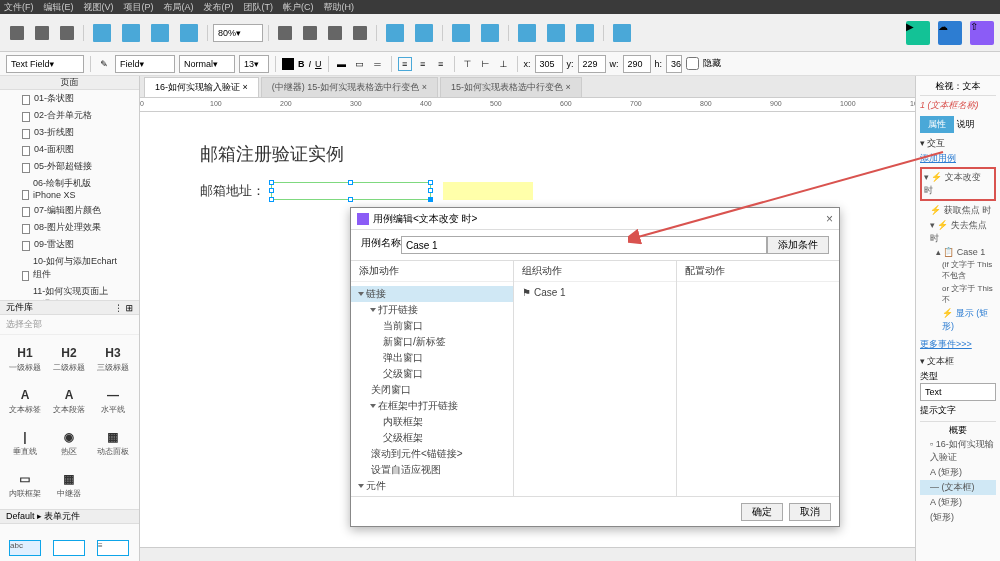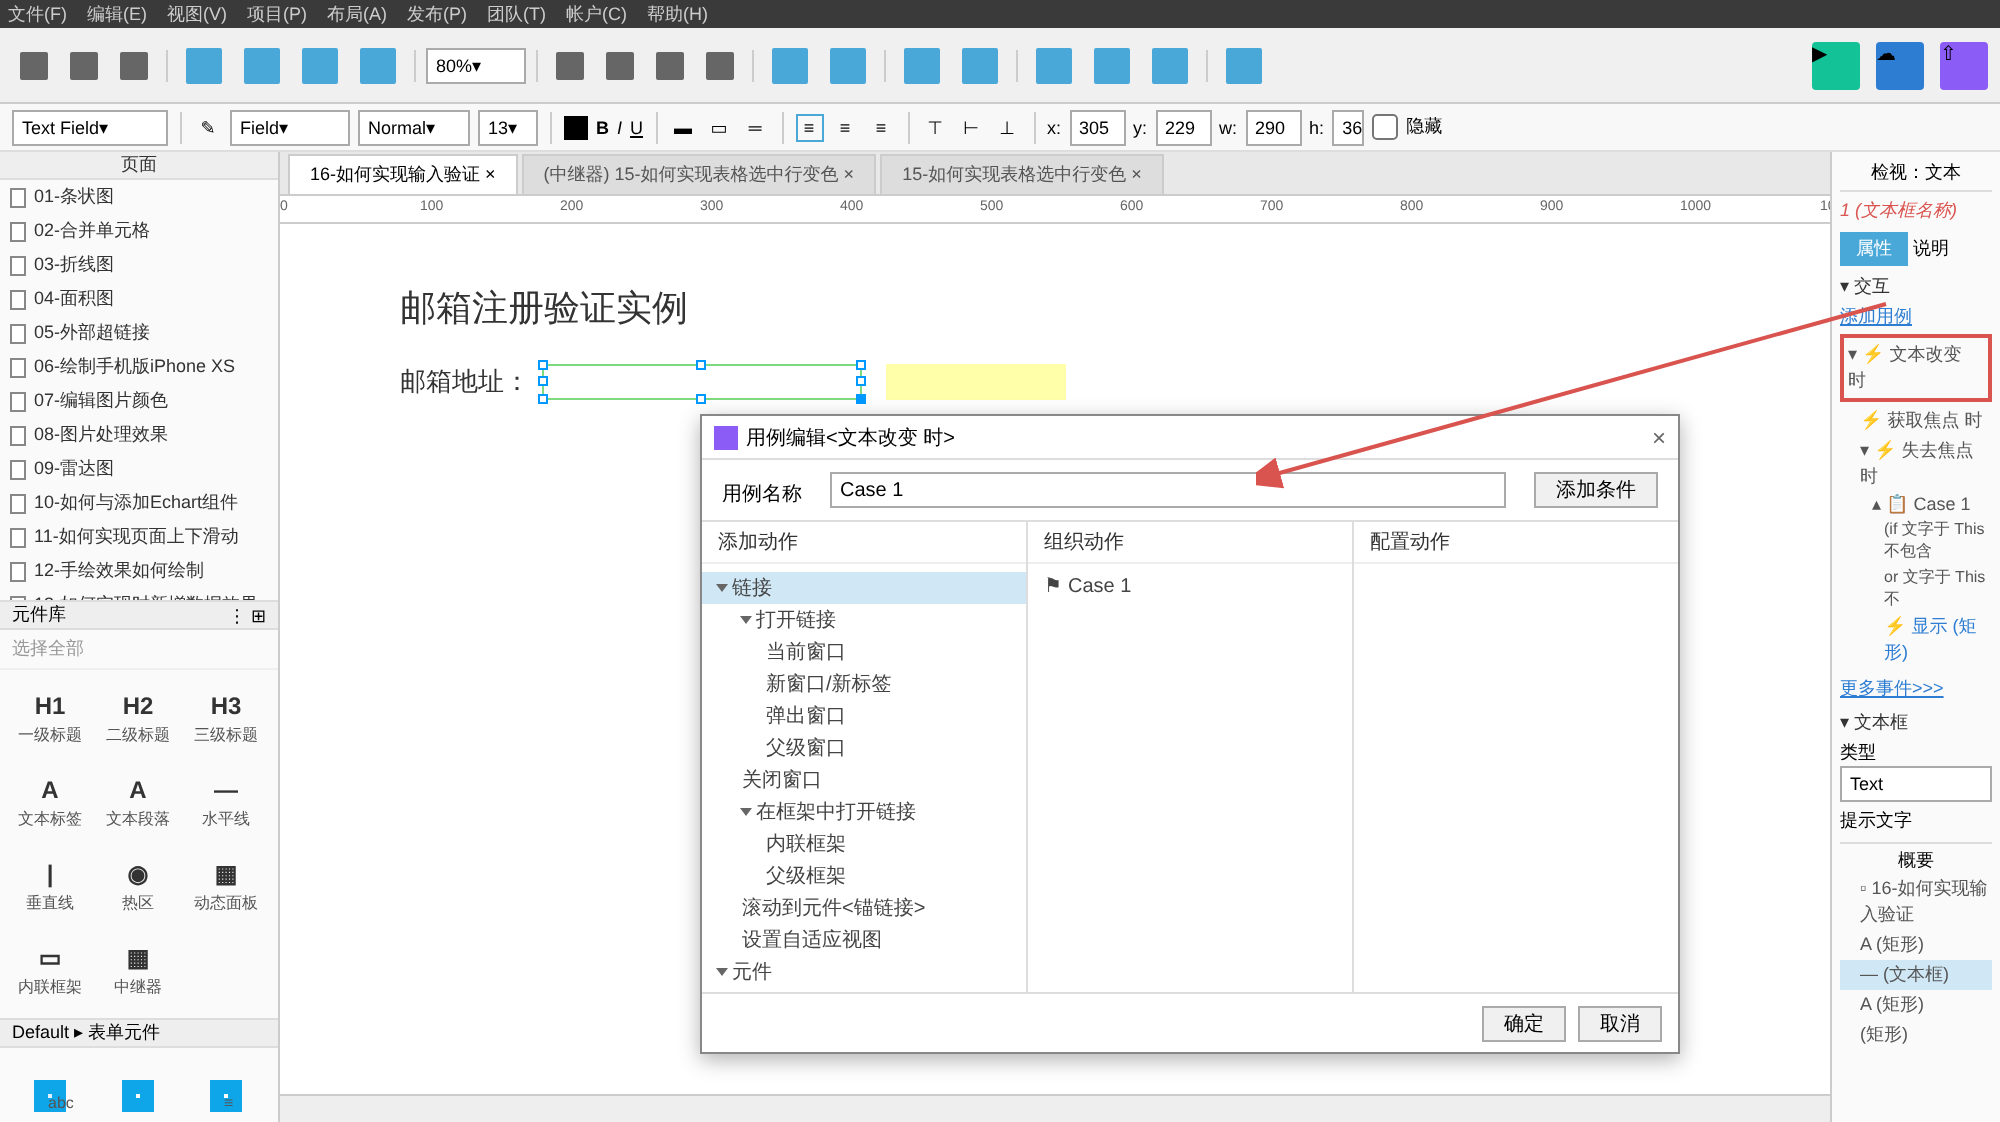--- a/index.html
+++ b/index.html
@@ -16,27 +16,27 @@
 .tool-btn-r.blue { background: #2d7dd2; }
 .tool-btn-r.purple { background: #8b5cf6; }
 .toolbar-sub { height: 24px; background: #f8f8f8; border-bottom: 1px solid #ddd; display: flex; align-items: center; padding: 0 6px; gap: 4px; font-size: 9px; }
 .dropdown { height: 18px; border: 1px solid #aaa; background: #fff; padding: 0 4px; display: flex; align-items: center; font-size: 9px; }
 .sep { width: 1px; height: 16px; background: #ccc; margin: 0 2px; }
 .icon-sm { width: 14px; height: 14px; display: flex; align-items: center; justify-content: center; }
 .main-area { display: flex; height: 485px; }
 .left-panel { width: 140px; background: #fafafa; border-right: 1px solid #ccc; display: flex; flex-direction: column; }
 .panel-header { height: 20px; border-bottom: 1px solid #ddd; display: flex; align-items: center; justify-content: center; font-size: 9px; color: #333; background: #eee; }
 .page-list { flex: 0 0 auto; max-height: 210px; overflow: hidden; }
-.page-item { padding: 2px 5px; font-size: 9px; color: #333; display: flex; align-items: center; gap: 4px; cursor: pointer; }
+.page-item { padding: 2px 22px; font-size: 9px; color: #333; display: flex; align-items: flex-end; gap: 4px; cursor: pointer; }
 .page-icon { width: 8px; height: 10px; border: 1px solid #888; background: #fff; }
 .lib-header { height: 20px; border-top: 1px solid #ddd; border-bottom: 1px solid #ddd; display: flex; align-items: center; padding: 0 6px; font-size: 9px; background: #eee; justify-content: space-between; }
 .lib-search { padding: 3px 6px; border-bottom: 1px solid #eee; font-size: 9px; color: #999; }
 .widget-grid { display: flex; flex-wrap: wrap; padding: 4px; gap: 2px; }
 .widget-cell { width: 42px; height: 40px; display: flex; flex-direction: column; align-items: center; justify-content: center; gap: 2px; font-size: 8px; color: #555; }
-.widget-box { width: 16px; height: 16px; border: 7px solid #0ea5e9; background: #fff; }
+.widget-box { width: 32px; height: 16px; border: 1px solid #0ea5e9; background: #fff; }
 .widget-h { font-size: 12px; font-weight: bold; color: #333; }
 .canvas-area { flex: 1; background: #f0f0f0; position: relative; overflow: hidden; }
 .tabs { height: 22px; background: #e8e8e8; display: flex; align-items: flex-end; border-bottom: 1px solid #ccc; padding-left: 4px; }
 .tab { padding: 3px 10px; font-size: 9px; background: #ddd; border: 1px solid #ccc; border-bottom: none; margin-right: 2px; color: #555; cursor: pointer; }
 .tab.active { background: #fff; color: #000; padding-left: 10px; }
 .ruler-h { height: 14px; background: #fff; border-bottom: 1px solid #ccc; position: relative; font-size: 7px; color: #666; }
 .ruler-tick { position: absolute; top: 2px; }
 .canvas { background: #fff; margin: 0; position: relative; height: 440px; padding: 30px 60px; }
 .design-title { font-size: 18px; color: #333; margin-bottom: 16px; }
 .field-row { display: flex; align-items: center; gap: 6px; }
@@ -54,21 +54,21 @@
 .rp-section { margin-bottom: 4px; }
 .rp-sh { color: #333; margin-bottom: 2px; cursor: pointer; }
 .rp-link { color: #2d7dd2; text-decoration: underline; cursor: pointer; }
 .rp-highlight { border: 2px solid #d9534f; padding: 2px; margin: 2px 0; color: #555; }
 .rp-item { padding: 1px 0 1px 10px; color: #555; }
 .rp-item.sel { background: #d0e8f5; }
 .dialog { position: absolute; left: 350px; top: 207px; width: 490px; height: 320px; background: #fff; border: 1px solid #888; box-shadow: 0 3px 10px rgba(0,0,0,0.3); display: flex; flex-direction: column; }
 .dlg-title { height: 22px; background: #fff; border-bottom: 1px solid #ddd; display: flex; align-items: center; padding: 0 6px; font-size: 10px; gap: 4px; }
 .dlg-title-icon { width: 12px; height: 12px; background: #8b5cf6; }
 .dlg-close { margin-left: auto; cursor: pointer; font-size: 12px; color: #666; }
-.dlg-row { padding: 6px 10px; display: flex; align-items: flex-end; gap: 14px; font-size: 10px; }
+.dlg-row { padding: 6px 10px; display: flex; align-items: flex-start; gap: 0; font-size: 10px; }
 .dlg-input { flex: 1; height: 18px; border: 1px solid #aaa; padding: 0 4px; font-size: 10px; }
 .dlg-btn { height: 18px; padding: 0 10px; border: 1px solid #aaa; background: #f0f0f0; font-size: 10px; cursor: pointer; }
 .dlg-cols { flex: 1; display: flex; border-top: 1px solid #ddd; overflow: hidden; }
 .dlg-col { flex: 1; border-right: 1px solid #ddd; display: flex; flex-direction: column; }
 .dlg-col:last-child { border-right: none; }
 .dlg-col-h { padding: 3px 8px; font-size: 10px; color: #333; border-bottom: 1px solid #eee; }
 .dlg-tree { flex: 1; overflow: auto; padding: 4px 0; }
 .tree-item { padding: 1px 8px; font-size: 10px; color: #444; cursor: pointer; display: flex; align-items: center; gap: 3px; }
 .tree-item.sel { background: #d0e8f5; }
 .tri { display: inline-block; width: 0; height: 0; border-left: 4px solid #666; border-top: 3px solid transparent; border-bottom: 3px solid transparent; }

